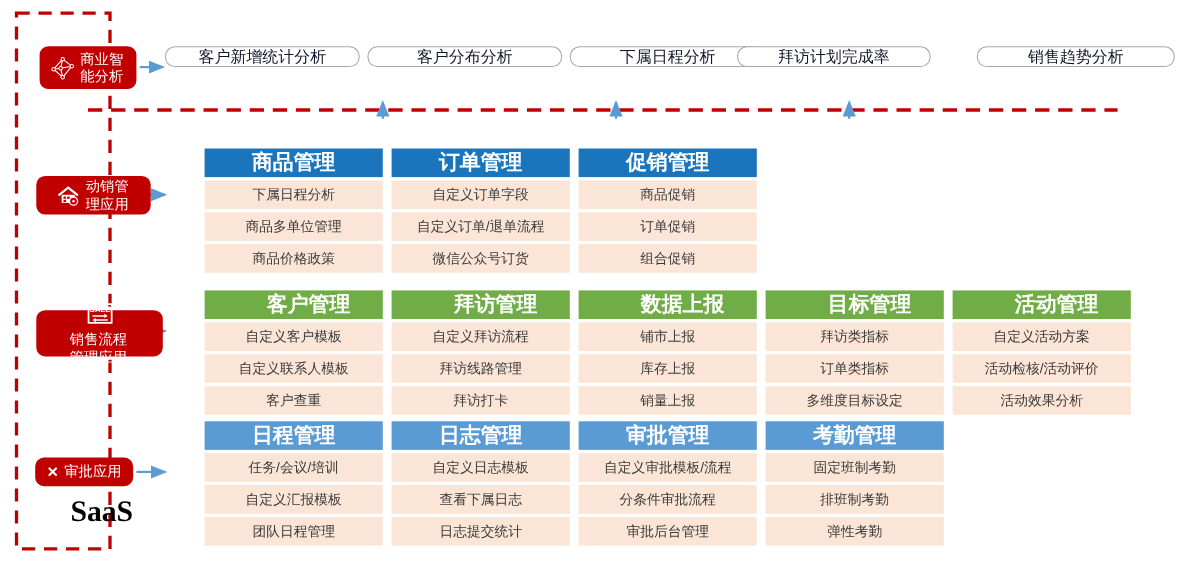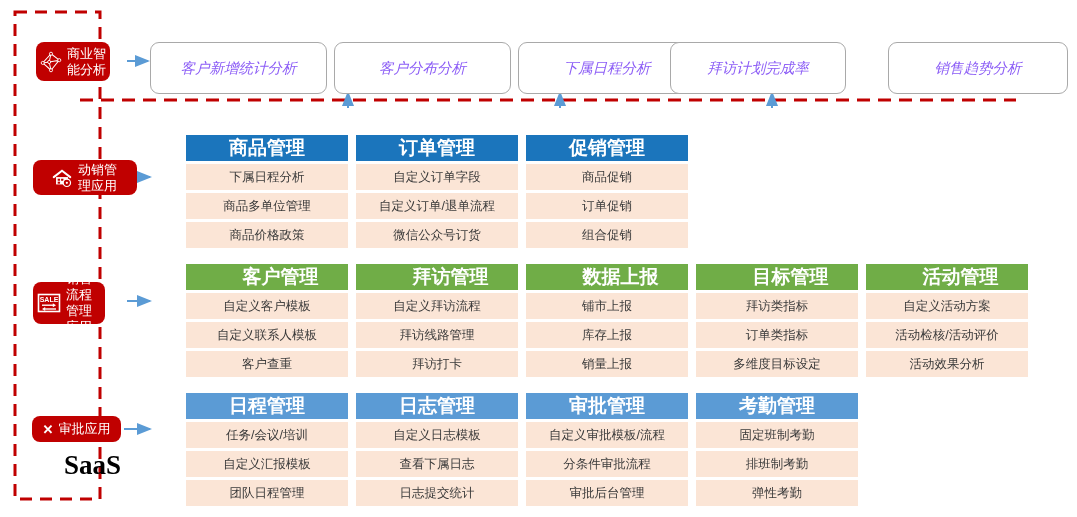--- a/index.html
+++ b/index.html
@@ -2,47 +2,47 @@
 <html><head>
 <meta charset="utf-8">
 <style>
   html,body{margin:0;padding:0;background:#fff;font-family:"Liberation Sans",sans-serif;}
   #canvas{position:relative;width:1077px;height:517px;background:#fff;overflow:hidden;}
   #overlay{position:absolute;left:0;top:0;z-index:1;}
 
   .badge{position:absolute;z-index:3;background:#c00000;border-radius:8px;color:#fff;
          display:flex;align-items:center;justify-content:center;gap:5px;box-sizing:border-box;padding:2px 4px;}
   .badge .blabel{font-size:13px;line-height:16px;word-break:break-all;text-align:left;}
-  .badge-1{left:36px;top:42px;width:74px;height:39px;}
+  .badge-1{left:36px;top:42px;width:88px;height:39px;}
   .badge-1 .blabel{width:41px;}
   .badge-2{left:33px;top:160px;width:104px;height:35px;}
   .badge-2 .blabel{width:41px;}
-  .badge-3{left:33px;top:282px;width:72px;height:42px;}
+  .badge-3{left:33px;top:282px;width:115px;height:42px;flex-direction:column;}
   .badge-3 .blabel{width:54px;}
   .badge-4{left:32px;top:416px;width:89px;height:26px;}
   .badge-4 .blabel{width:auto;}
   .badge .bicon{display:flex;align-items:center;justify-content:center;}
   .x-glyph{font-weight:bold;font-size:13px;line-height:13px;color:#fff;}
 
   .saas{position:absolute;left:33px;top:450px;z-index:3;font-family:"Liberation Serif",serif;
         font-weight:bold;font-size:27px;color:#000;margin-left:31px;}
 
-  .bi-box{position:absolute;top:42px;height:52px;z-index:2;background:#fff;border:1px solid #a9a9a9;
+  .bi-box{position:absolute;top:42px;height:19px;z-index:2;background:#fff;border:1px solid #a9a9a9;
           border-radius:9px;display:flex;align-items:center;justify-content:center;
-          font-size:14.5px;color:#8b5cf6;box-sizing:border-box;font-style:italic;}
+          font-size:14.5px;color:#0f172a;box-sizing:border-box;}
   .bi-1{left:150px;width:177px;}
   .bi-2{left:334px;width:177px;}
   .bi-3{left:518px;width:178px;}
   .bi-4{left:670px;width:176px;}
   .bi-5{left:888px;width:180px;}
 
   .group{position:absolute;left:186px;display:flex;gap:8px;z-index:2;}
   .group-1{top:135px;}
   .group-2{top:264px;}
-  .group-3{top:393px;}
+  .group-3{top:383px;}
   .col{width:162px;display:flex;flex-direction:column;gap:3px;}
   .col-header{height:26px;display:flex;align-items:center;justify-content:center;
               color:#fff;font-weight:bold;font-size:19px;}
   .group-1 .col-header{background:#1b75bc;}
   .group-2 .col-header{background:#70ad47;padding-left:27px;}
   .group-3 .col-header{background:#5b9bd5;}
   .cell{height:26px;background:#fbe5d6;display:flex;align-items:center;justify-content:center;
         font-size:12.5px;color:#3a3a3a;}
 </style>
 </head>

